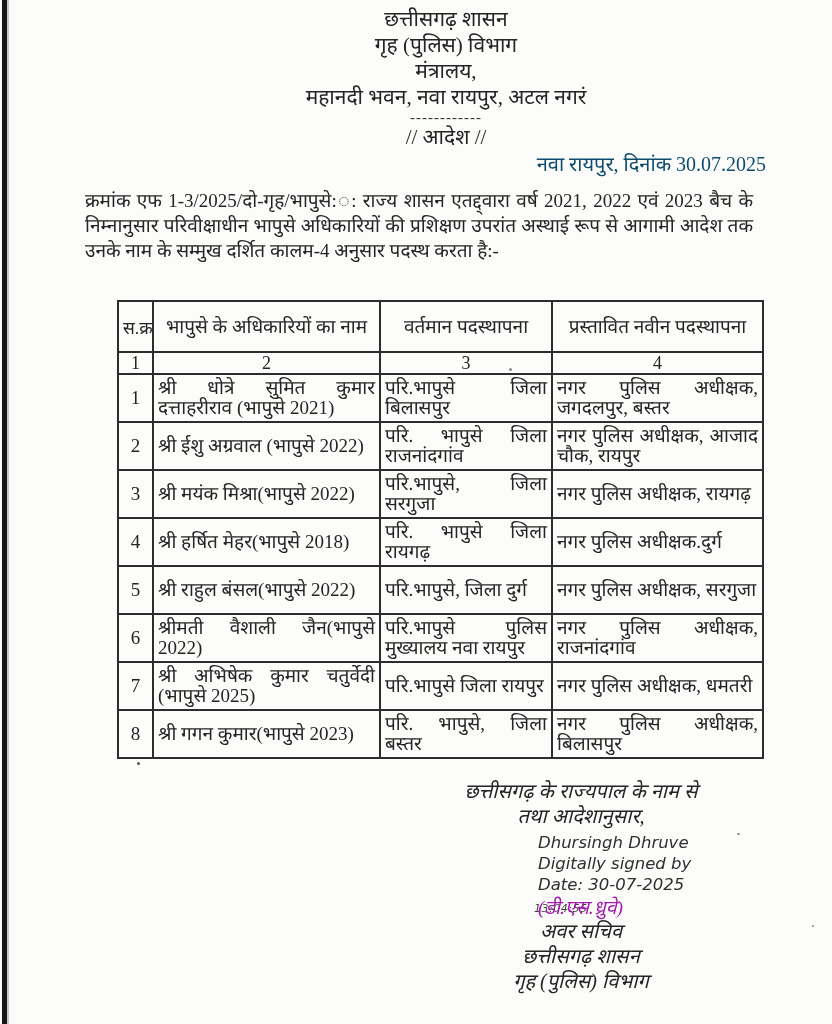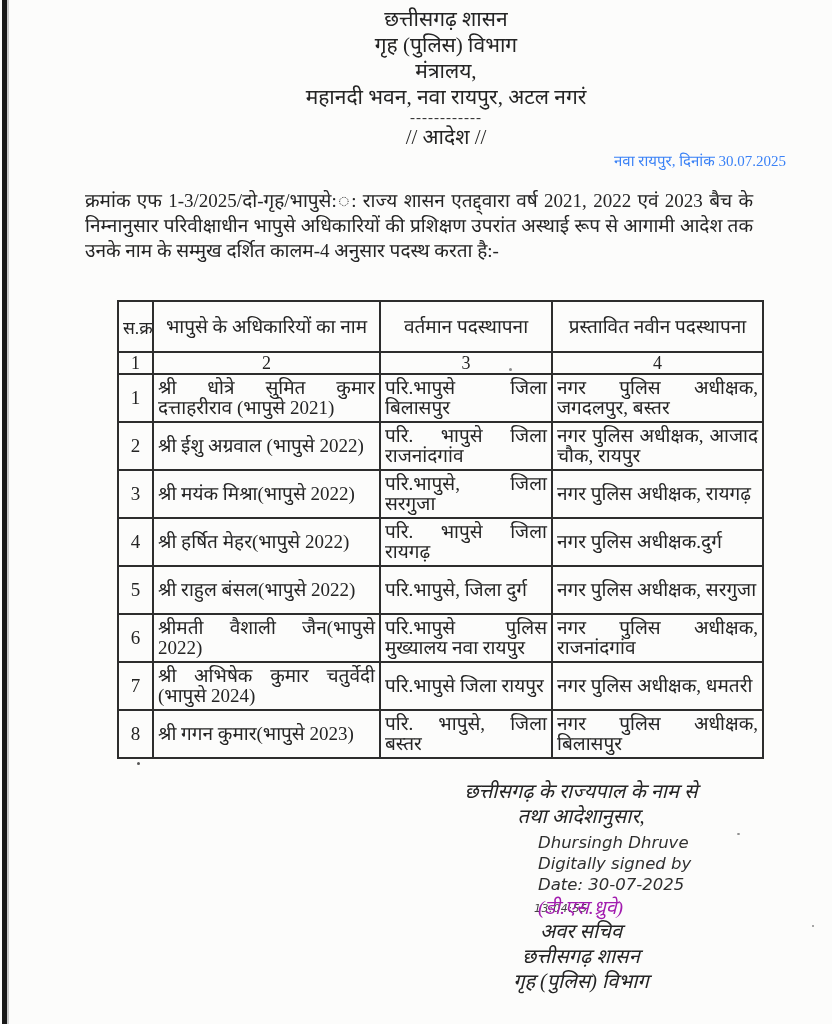--- a/index.html
+++ b/index.html
@@ -17,21 +17,21 @@
 
   .doc-header{
     position:absolute;top:6px;left:0;width:100%;
     transform:translateX(14px);
     text-align:center;font-size:21px;line-height:26px;color:#242424;
   }
   .doc-header .sep{font-size:15px;line-height:14px;letter-spacing:1px;color:#333;}
   .order-title{font-size:21px;line-height:26px;}
 
   .date-line{
-    position:absolute;top:150px;right:78px;font-size:15px;color:#3b82f6;
+    position:absolute;top:150px;right:98px;font-size:20px;color:#0c4a6e;
   }
 
   .body-para{
     position:absolute;top:188px;left:85px;width:668px;
     font-size:19px;line-height:25px;text-align:justify;color:#242424;
   }
 
   table.order-table{
     position:absolute;left:117px;top:300px;width:645px;
     border-collapse:collapse;table-layout:fixed;
@@ -125,39 +125,39 @@
       <td class="new-cell">नगर पुलिस अधीक्षक, आजाद चौक, रायपुर</td>
     </tr>
     <tr class="data-row">
       <td class="sn-cell">3</td>
       <td class="name-cell">श्री मयंक मिश्रा(भापुसे 2022)</td>
       <td class="cur-cell">परि.भापुसे, जिला सरगुजा</td>
       <td class="new-cell">नगर पुलिस अधीक्षक, रायगढ़</td>
     </tr>
     <tr class="data-row">
       <td class="sn-cell">4</td>
-      <td class="name-cell">श्री हर्षित मेहर(भापुसे 2022)</td>
+      <td class="name-cell">श्री हर्षित मेहर(भापुसे 2018)</td>
       <td class="cur-cell">परि. भापुसे जिला रायगढ़</td>
       <td class="new-cell">नगर पुलिस अधीक्षक.दुर्ग</td>
     </tr>
     <tr class="data-row">
       <td class="sn-cell">5</td>
       <td class="name-cell">श्री राहुल बंसल(भापुसे 2022)</td>
       <td class="cur-cell">परि.भापुसे, जिला दुर्ग</td>
       <td class="new-cell">नगर पुलिस अधीक्षक, सरगुजा</td>
     </tr>
     <tr class="data-row">
       <td class="sn-cell">6</td>
       <td class="name-cell">श्रीमती वैशाली जैन(भापुसे 2022)</td>
       <td class="cur-cell">परि.भापुसे पुलिस मुख्यालय नवा रायपुर</td>
       <td class="new-cell">नगर पुलिस अधीक्षक, राजनांदगांव</td>
     </tr>
     <tr class="data-row">
       <td class="sn-cell">7</td>
-      <td class="name-cell">श्री अभिषेक कुमार चतुर्वेदी (भापुसे 2024)</td>
+      <td class="name-cell">श्री अभिषेक कुमार चतुर्वेदी (भापुसे 2025)</td>
       <td class="cur-cell">परि.भापुसे जिला रायपुर</td>
       <td class="new-cell">नगर पुलिस अधीक्षक, धमतरी</td>
     </tr>
     <tr class="data-row">
       <td class="sn-cell">8</td>
       <td class="name-cell">श्री गगन कुमार(भापुसे 2023)</td>
       <td class="cur-cell">परि. भापुसे, जिला बस्तर</td>
       <td class="new-cell">नगर पुलिस अधीक्षक, बिलासपुर</td>
     </tr>
   </tbody>

